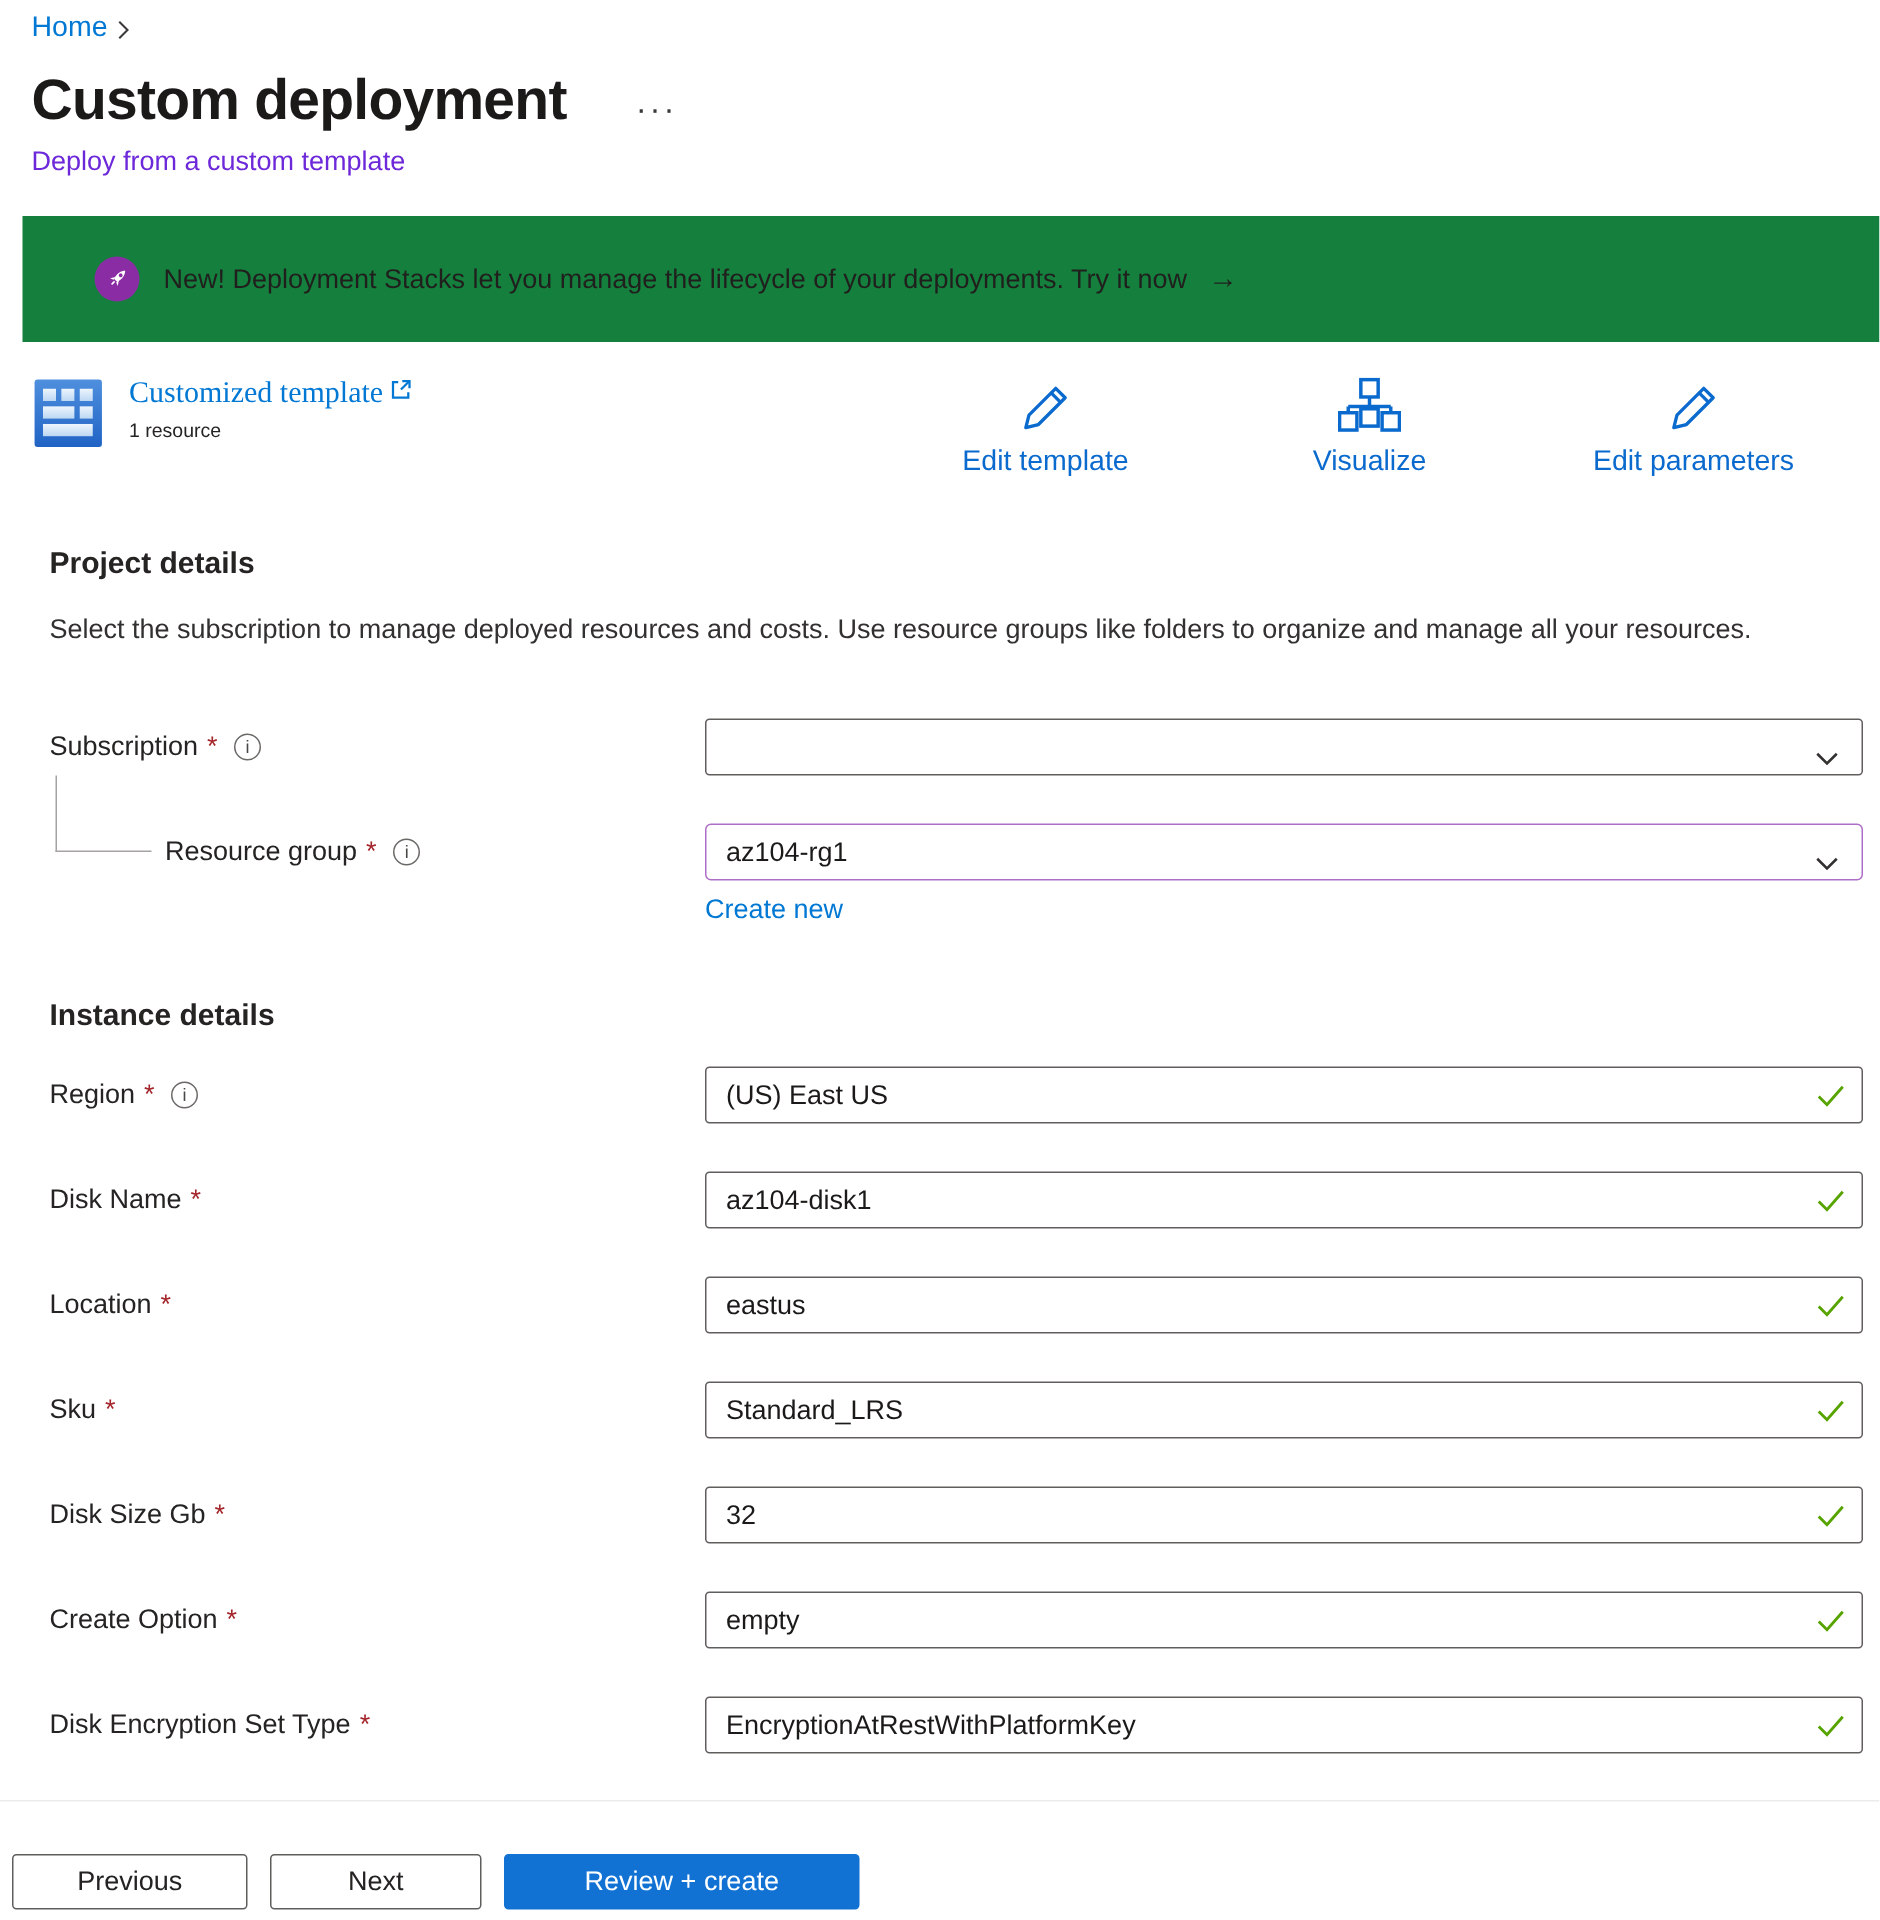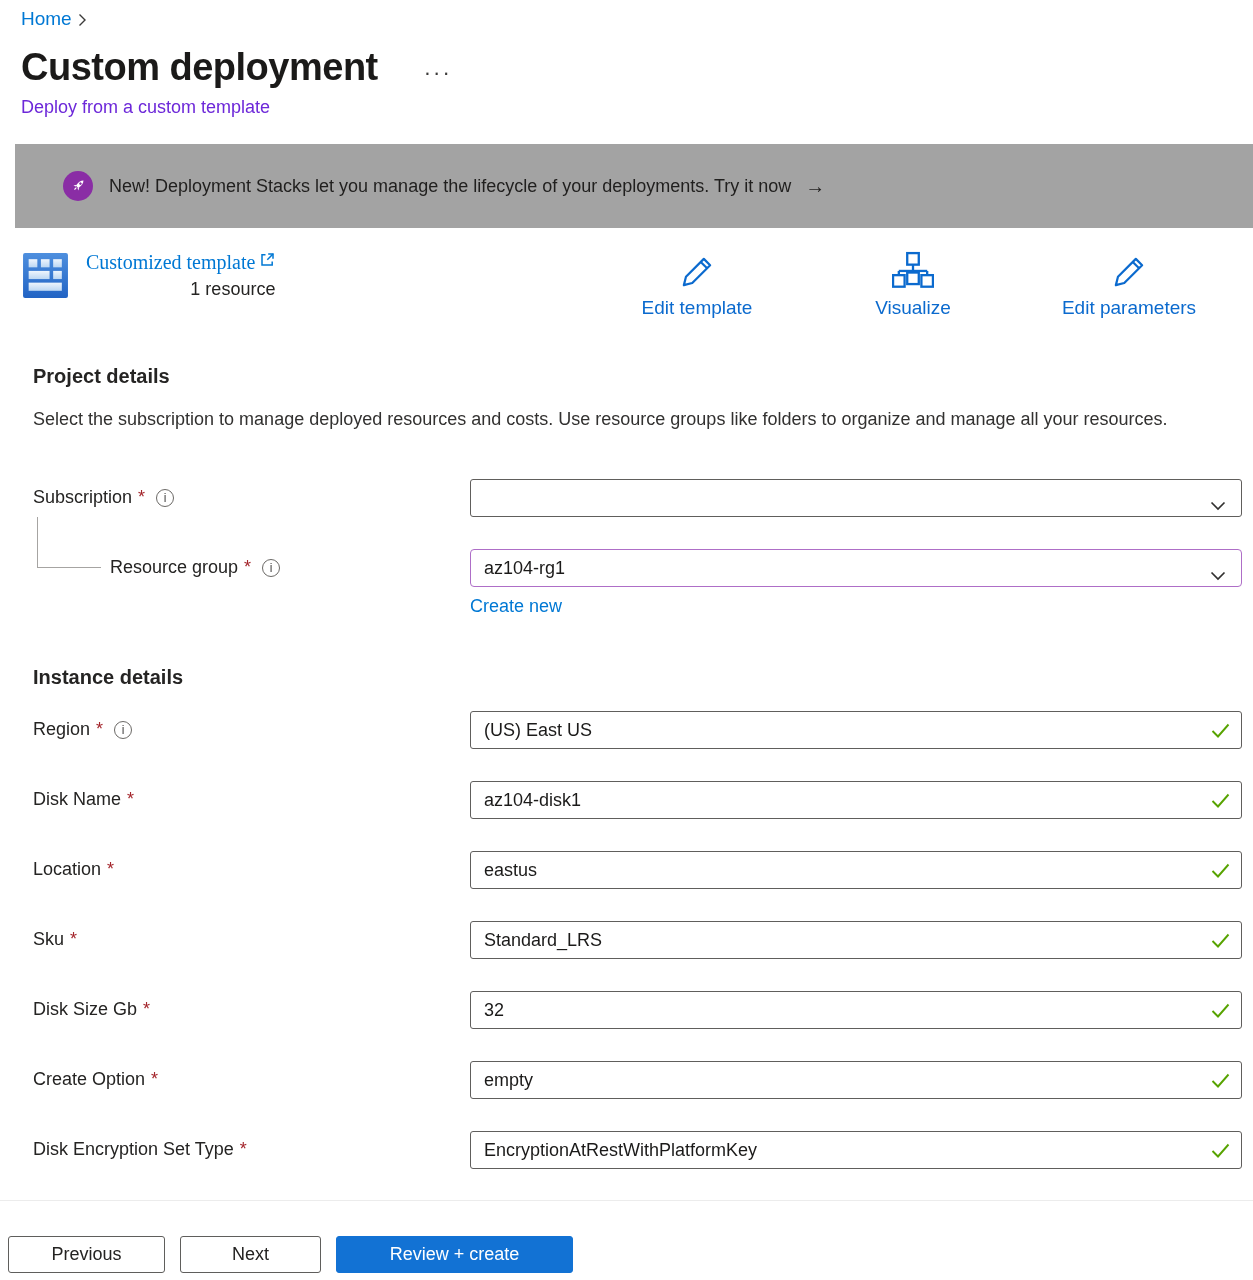--- a/index.html
+++ b/index.html
@@ -16,31 +16,31 @@
   .crumb-sep { display:inline-flex; margin-top:2px; }
 
   
   .title-row { display:flex; align-items:center; margin-top:16px; margin-left:-12px; }
   h1 { font-size:38px; font-weight:700; color:#1b1a19; letter-spacing:-0.5px; }
   .ellipsis { margin-left:46px; margin-top:10px; font-size:22px; letter-spacing:2px; color:#3b3a39; cursor:pointer; line-height:10px; }
   .subtitle { margin-top:8px; margin-left:-12px; font-size:18px; color:#6d28d9; }
 
   
   .banner { margin-top:26px; margin-left:-18px; margin-right:-11px; height:84px;
-    background:#a3a3a3; display:flex; align-items:center; padding-left:48px; }
+    background:#15803d; display:flex; align-items:center; padding-left:48px; }
   .rocket-badge { width:30px; height:30px; border-radius:50%; background:#8a2da5;
     display:flex; align-items:center; justify-content:center; flex:0 0 auto; }
   .banner-text { margin-left:16px; font-size:18px; color:#201f1e; }
   .banner-arrow { margin-left:14px; font-size:20px; color:#201f1e; }
 
   
   .template-row { position:relative; margin-top:23px; height:64px; margin-left:-12px; }
   .template-left { display:flex; gap:16px; }
   .tpl-text .tpl-link { font-size:20px; color:#0078d4; text-decoration:none; display:inline-flex; align-items:flex-start; gap:5px; cursor:pointer;font-family:Liberation Serif, serif; }
-  .tpl-text .tpl-sub { font-size:18px; color:#252423; margin-top:5px;text-align:right; }
+  .tpl-text .tpl-sub { font-size:13px; color:#252423; margin-top:5px; }
   .tpl-actions { position:absolute; right:5px; top:0; display:flex; }
   .action-col { width:216px; display:flex; flex-direction:column; align-items:center; cursor:pointer; }
   .action-col .lbl { margin-top:4px; font-size:19px; color:#0b6ace; }
 
   
   .section-h { font-size:20px; font-weight:700; color:#252423; }
   .ph { margin-top:50px; }
   .desc { margin-top:16px; font-size:18px; line-height:31px; color:#323130; max-width:1155px; }
 
   

